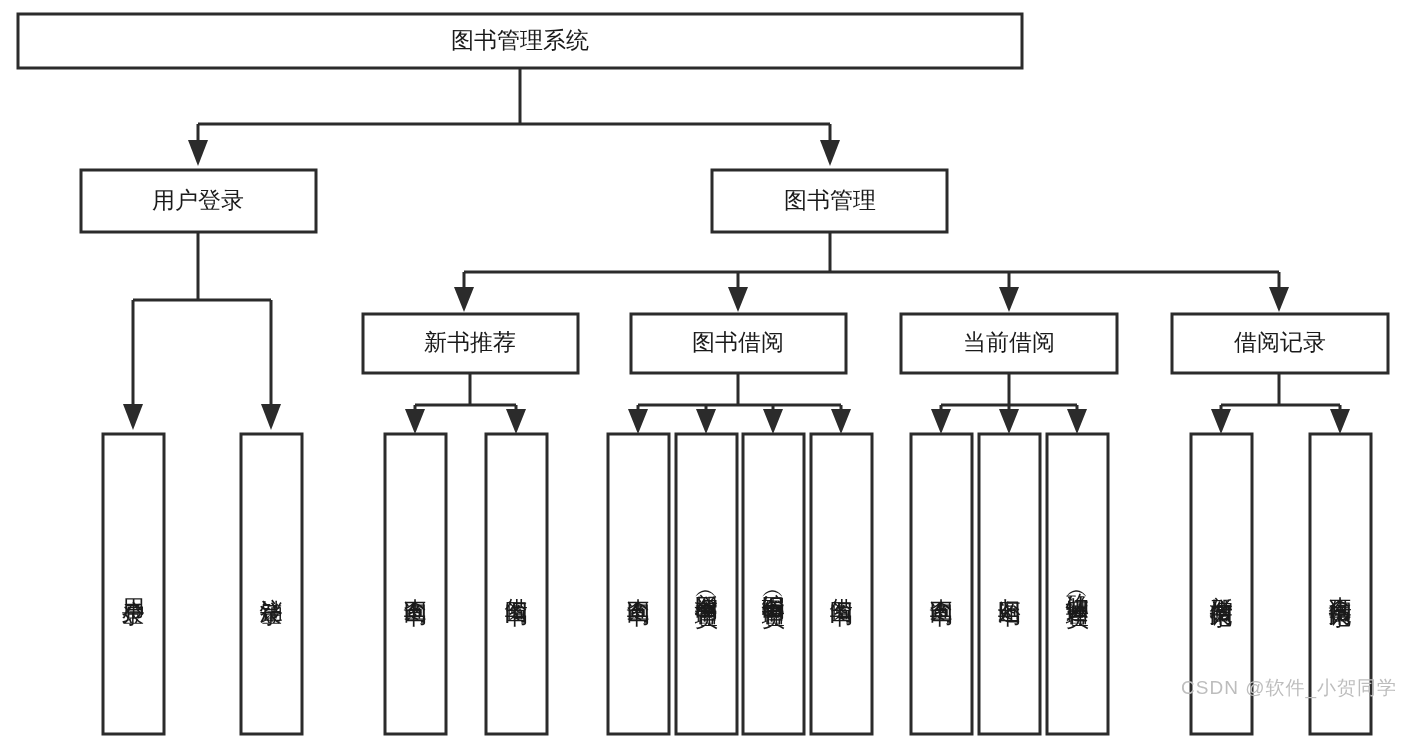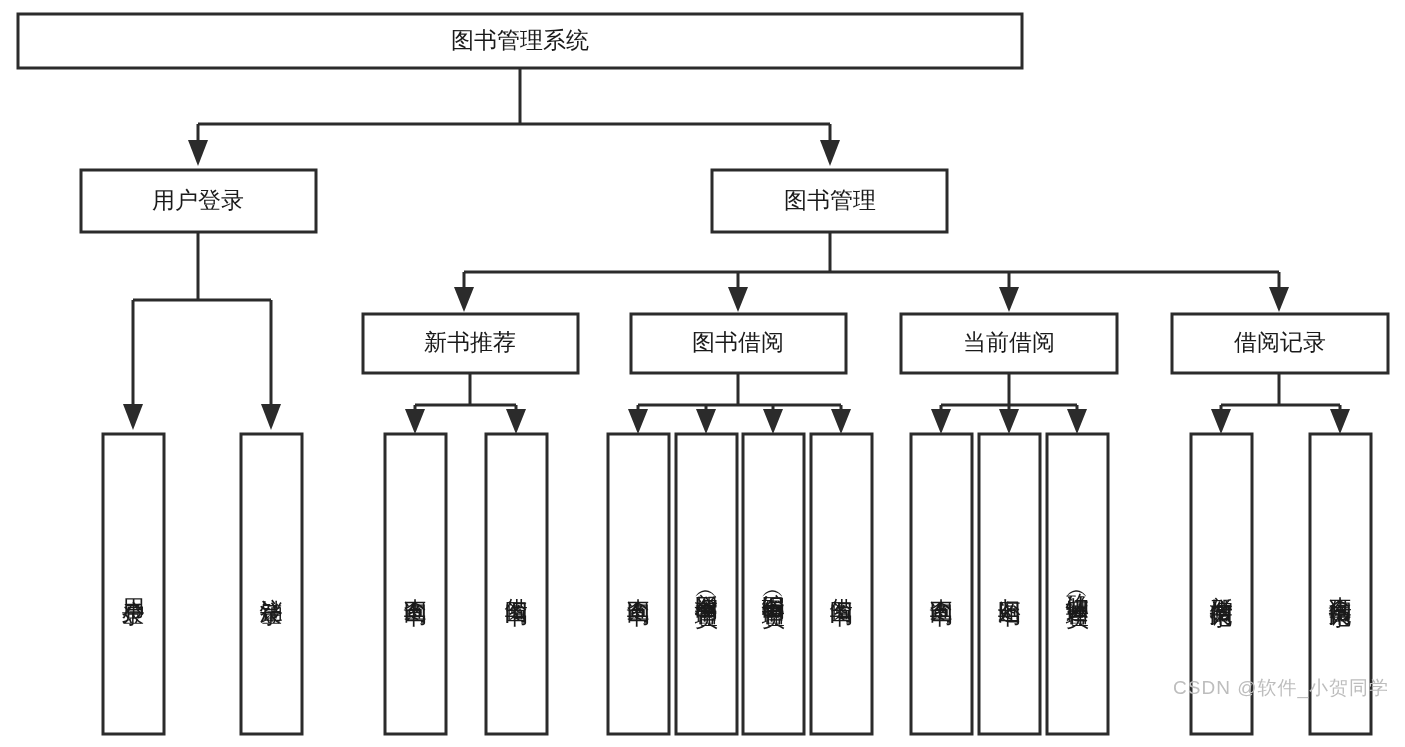--- a/index.html
+++ b/index.html
@@ -65,21 +65,21 @@
     text-orientation: upright;
     letter-spacing: 2px;
     display: flex;
     align-items: center;
     justify-content: center;
     white-space: nowrap;
     pointer-events: none;
   }
   .watermark {
     position: absolute;
-    right: 16px;
+    right: 8px;
     bottom: 4px;
     font-family: "Liberation Sans", "DejaVu Sans", sans-serif;
     font-size: 19px;
     color: #bdbdbd;
     letter-spacing: 1px;
     white-space: nowrap;
     margin-top: 16px;
   }
 </style>
 </head>

